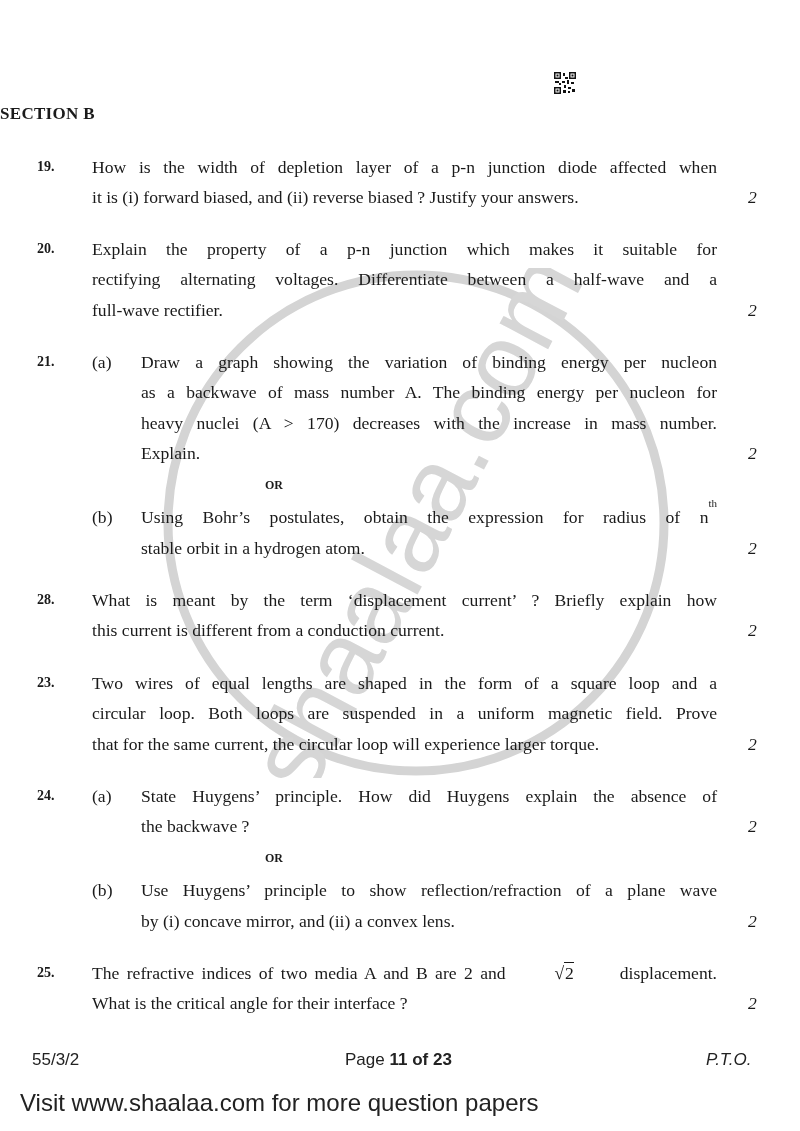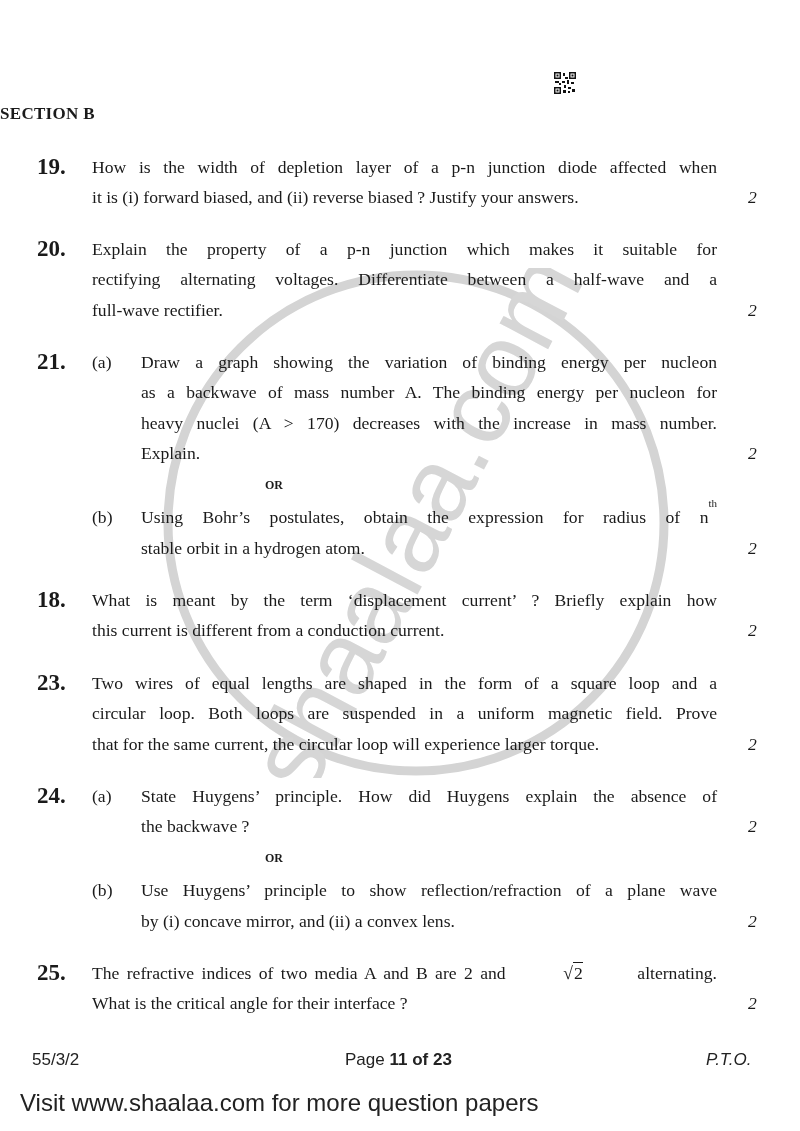--- a/index.html
+++ b/index.html
@@ -2,21 +2,21 @@
 <html><head>
 <meta charset="utf-8">
 <style>
   html, body { margin:0; padding:0; background:#ffffff; }
   body { width:800px; height:1131px; position:relative; overflow:hidden;
          font-family:"DejaVu Serif","Liberation Serif",serif; color:#1a1a1a; }
   .qr { position:absolute; left:553px; top:71px; width:24px; height:24px; }
   .section-title { position:absolute; left:0; width:800px; top:104px; text-align:left;
          font-family:"Liberation Serif",serif; font-weight:bold; font-size:17px; letter-spacing:0.3px; }
   .line { position:absolute; font-family:"Liberation Serif",serif; font-size:17.6px; white-space:nowrap; line-height:20px; }
-  .qnum { position:absolute; left:37px; font-family:"Liberation Serif",serif; font-weight:bold; font-size:23px; line-height:20px; }
+  .qnum { position:absolute; left:37px; font-family:"Liberation Serif",serif; font-weight:bold; font-size:14px; line-height:20px; }
   .sub { position:absolute; left:92px; font-family:"Liberation Serif",serif; font-size:17.6px; line-height:20px; }
   .marks { position:absolute; left:748px; font-family:"Liberation Serif",serif; font-style:italic; font-size:17.6px; line-height:20px; }
   .or { position:absolute; left:265px; font-family:"Liberation Serif",serif; font-weight:bold; font-size:12px; line-height:20px; }
   .just { text-align:justify; text-align-last:justify; display:block; }
   .foot { position:absolute; font-family:"Liberation Sans",sans-serif; font-size:17px; line-height:20px; color:#222; }
   .watermark { position:absolute; left:161px; top:268px; width:510px; height:510px; pointer-events:none; }
   sup { font-size:11px; line-height:0; }
   .sqrt { display:inline-block; }
   .sqrt .rad { border-top:1px solid #1a1a1a; padding-left:1px; }
 </style>
@@ -82,21 +82,21 @@
   <span class="sub" style="top:507px">(b)</span>
   <span class="line" style="left:141px;width:576px;top:507px;display:flex;">
     <span style="flex:1;text-align:justify;text-align-last:justify;">Using Bohr’s postulates, obtain the expression for radius of n</span>
       <sup style="position:relative;top:-4px;margin-left:0;">th</sup>
   </span>
   <span class="line" style="left:141px;top:538px">stable orbit in a hydrogen atom.</span>
   <span class="marks" style="top:538px">2</span>
 </div>
 
 <div>
-  <span class="qnum" style="top:590px">18.</span>
+  <span class="qnum" style="top:590px">28.</span>
   <span class="line just" style="left:92px;width:625px;top:590px">What is meant by the term ‘displacement current’ ? Briefly explain how</span>
   <span class="line" style="left:92px;top:620px">this current is different from a conduction current.</span>
   <span class="marks" style="top:620px">2</span>
 </div>
 
 <div>
   <span class="qnum" style="top:673px">23.</span>
   <span class="line just" style="left:92px;width:625px;top:673px">Two wires of equal lengths are shaped in the form of a square loop and a</span>
   <span class="line just" style="left:92px;width:625px;top:703px">circular loop. Both loops are suspended in a uniform magnetic field. Prove</span>
   <span class="line" style="left:92px;top:734px">that for the same current, the circular loop will experience larger torque.</span>
@@ -114,21 +114,21 @@
   <span class="line just" style="left:141px;width:576px;top:880px">Use Huygens’ principle to show reflection/refraction of a plane wave</span>
   <span class="line" style="left:141px;top:911px">by (i) concave mirror, and (ii) a convex lens.</span>
   <span class="marks" style="top:911px">2</span>
 </div>
 
 <div>
   <span class="qnum" style="top:963px">25.</span>
   <span class="line" style="left:92px;width:625px;top:963px;display:flex;justify-content:space-between;">
     <span style="white-space:pre;word-spacing:3px;">The refractive indices of two media A and B are 2 and </span>
     <span class="sqrt"><span>√</span><span class="rad">2</span></span>
-    <span style="white-space:pre;"> alternating.</span>
+    <span style="white-space:pre;"> displacement.</span>
   </span>
   <span class="line" style="left:92px;top:993px">What is the critical angle for their interface ?</span>
   <span class="marks" style="top:993px">2</span>
 </div>
 
 <span class="foot" style="left:32px;top:1050px">55/3/2</span>
 <span class="foot" style="left:345px;top:1050px"><span style="white-space:pre">Page </span><b>11</b><b style="white-space:pre"> of </b><b>23</b></span>
 <span class="foot" style="left:706px;top:1050px;font-style:italic">P.T.O.</span>
 <span class="foot" style="left:20px;top:1093px;font-size:24px">Visit www.shaalaa.com for more question papers</span>
 

